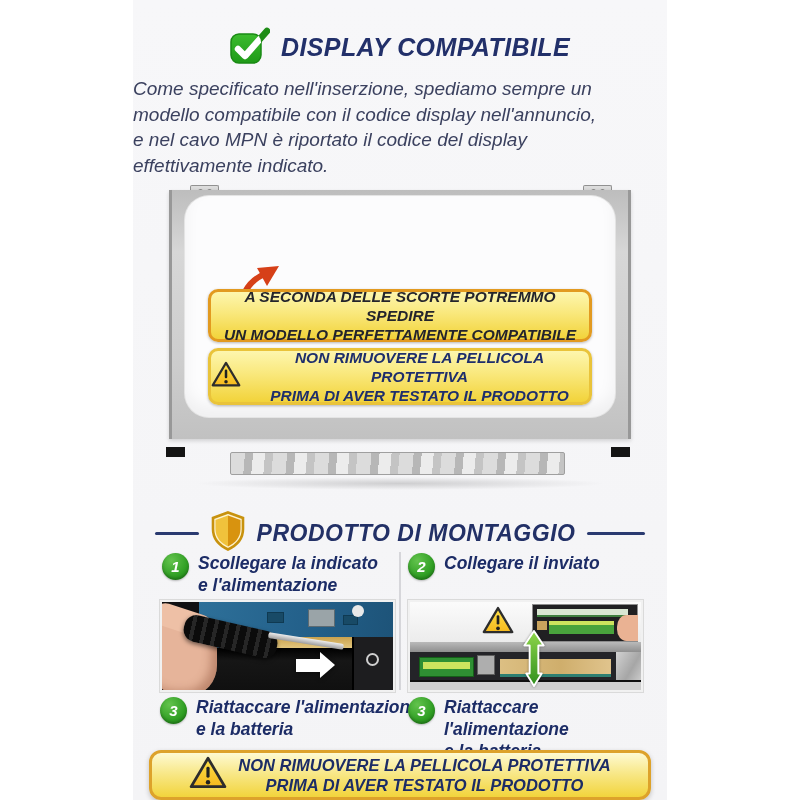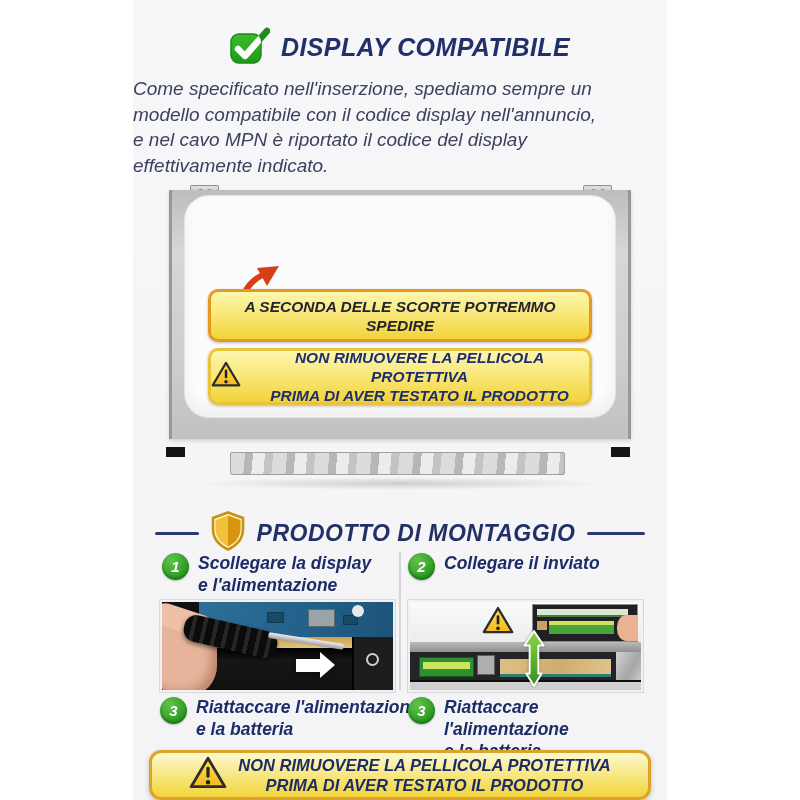--- a/index.html
+++ b/index.html
@@ -164,20 +164,21 @@
         <div class="panel-inner"></div>
         <div class="red-arrow">
           <svg width="54" height="56" viewBox="0 0 54 56">
             <path d="M12,52 C12,34 20,20 38,13" fill="none" stroke="#d64018" stroke-width="6" stroke-linecap="round"></path>
             <path d="M28,8 L50,6 L38,26 Z" fill="#d64018"></path>
           </svg>
         </div>
         <div class="banner banner1">
           <div>
             <div>A SECONDA DELLE SCORTE POTREMMO SPEDIRE</div>
+            <div>UN MODELLO PERFETTAMENTE COMPATIBILE</div>
           </div>
         </div>
         <div class="banner banner2">
           <span>
             <svg width="30" height="27" viewBox="0 0 36 32">
               <defs>
                   <linearGradient id="gw1" x1="0" y1="0" x2="0" y2="1">
                 <stop offset="0" stop-color="#ffe24a"></stop>
                     <stop offset="1" stop-color="#f5b91e"></stop>
                   </linearGradient>
@@ -218,21 +219,21 @@
       <span class="proc-title">PRODOTTO DI MONTAGGIO</span>
       <span class="rule rule-r"></span>
     </div>
 
     <div class="cols">
       <div class="divider"></div>
 
       <div class="step s1">
         <span class="step-num">1</span>
         <span class="step-text">
-          <div>Scollegare la display</div>
+          <div>Scollegare la indicato</div>
           <div>e l'alimentazione</div>
         </span>
       </div>
 
       <div class="step s2">
         <span class="step-num">2</span>
         <span class="step-text">
           <div>Collegare il inviato</div>
         </span>
       </div>

